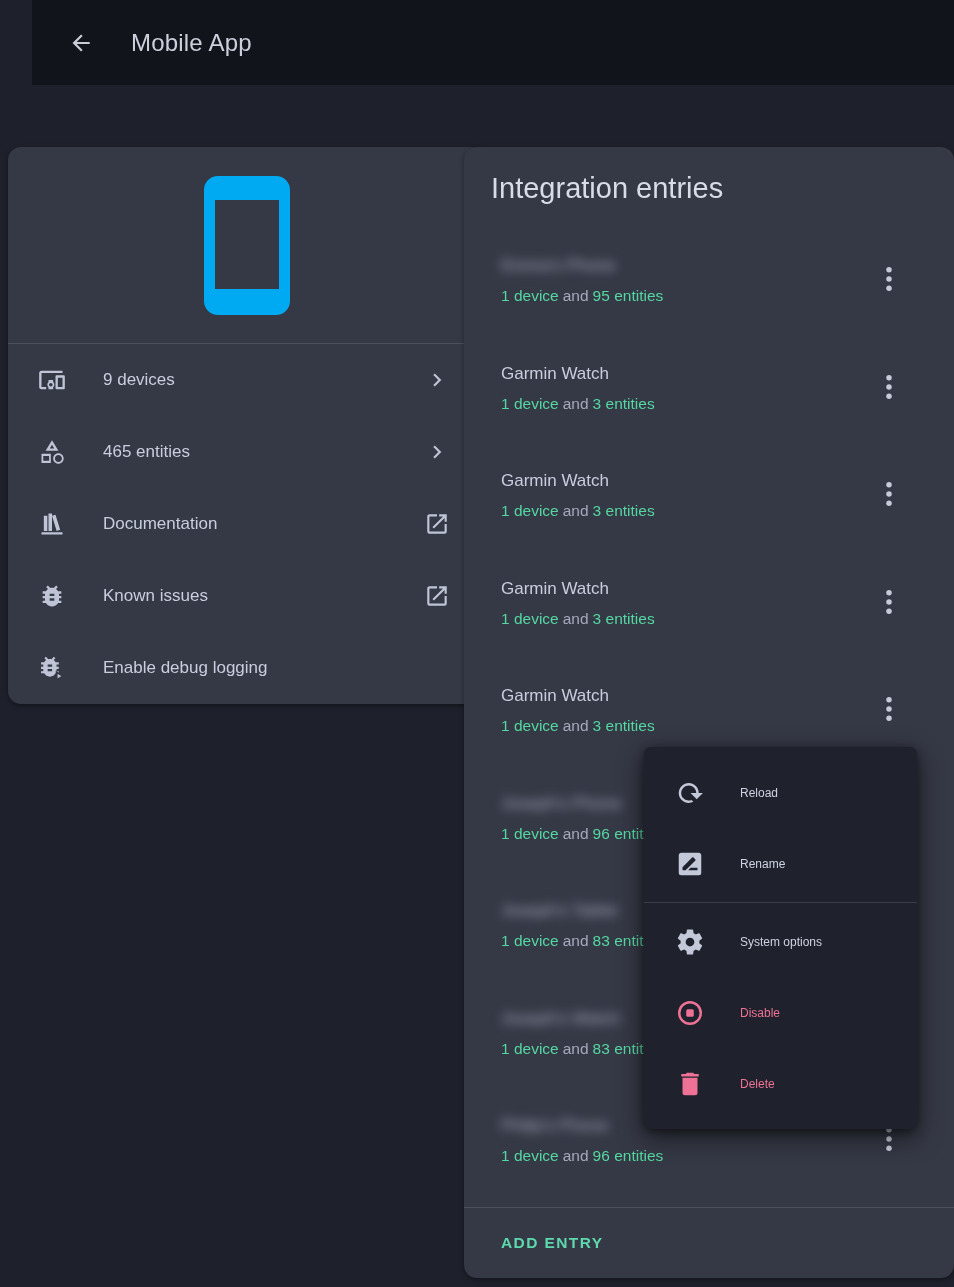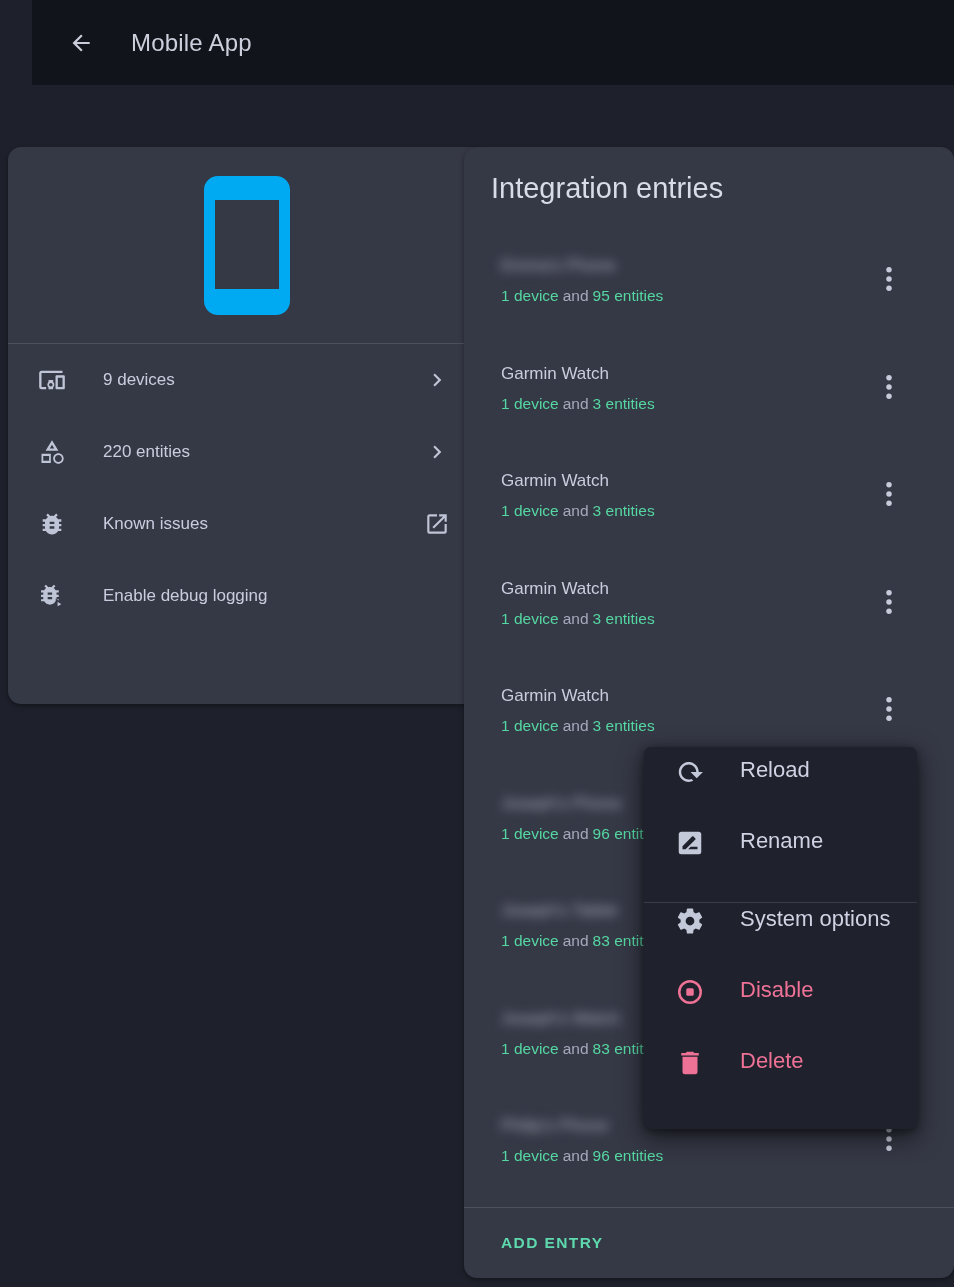--- a/index.html
+++ b/index.html
@@ -78,22 +78,22 @@
     letter-spacing:1.4px; padding:0;
   }
 
   
   .ctx-menu {
     position:absolute; left:644px; top:747px; width:273px;
     background:#1f212c; border-radius:7px; padding:10px 0; z-index:20;
     box-shadow:0 8px 24px rgba(0,0,0,.55), 0 2px 8px rgba(0,0,0,.4);
   }
   .menu-item {
-    height:71px; display:flex; padding-left:31px;
-    color:#ced2e2; font-size:22px; cursor:pointer;
+    height:71px; display:flex; align-items:center; padding-left:31px;
+    color:#ced2e2; font-size:12px; cursor:pointer;
   }
   .menu-item .mi { width:30px; height:30px; margin-right:35px; color:#c4c9da; flex:none; }
   .menu-item.danger, .menu-item.danger .mi { color:#ee7296; }
   .menu-divider { height:1px; background:rgba(255,255,255,.12); margin:3px 0; }
 
   svg { display:block; width:100%; height:100%; }
 </style>
 </head>
 <body>
 
@@ -125,24 +125,37 @@
             <path fill="currentColor" d="M8.59,16.58L13.17,12L8.59,7.41L10,6L16,12L10,18L8.59,16.58Z"></path>
           </svg>
         </span>
       </li>
       <li class="info-row">
         <span class="lead">
           <svg viewBox="0 0 24 24">
             <path fill="currentColor" fill-rule="evenodd" d="M11,13.5V21.5H3V13.5H11M9.5,15.5H4.5V19.5H9.5V15.5M12,2L17.5,11H6.5L12,2M12,5.86L10.08,9H13.92L12,5.86M17.5,13C20,13 22,15 22,17.5C22,20 20,22 17.5,22C15,22 13,20 13,17.5C13,15 15,13 17.5,13M17.5,14.5C15.84,14.5 14.5,15.84 14.5,17.5C14.5,19.16 15.84,20.5 17.5,20.5C19.16,20.5 20.5,19.16 20.5,17.5C20.5,15.84 19.16,14.5 17.5,14.5Z"></path>
           </svg>
         </span>
-        <span class="label">220 entities</span>
+        <span class="label">465 entities</span>
         <span class="trail">
           <svg viewBox="0 0 24 24">
             <path fill="currentColor" d="M8.59,16.58L13.17,12L8.59,7.41L10,6L16,12L10,18L8.59,16.58Z"></path>
+          </svg>
+        </span>
+      </li>
+      <li class="info-row">
+        <span class="lead">
+          <svg viewBox="0 0 24 24">
+            <path fill="currentColor" fill-rule="evenodd" d="M9 3V18H12V3H9M12 5L16 18L19 17L15 4L12 5M5 5V18H8V5H5M3 19V21H21V19H3Z"></path>
+          </svg>
+        </span>
+        <span class="label">Documentation</span>
+        <span class="trail">
+          <svg viewBox="0 0 24 24">
+            <path fill="currentColor" fill-rule="evenodd" d="M14,3V5H17.59L7.76,14.83L9.17,16.24L19,6.41V10H21V3M19,19H5V5H12V3H5C3.89,3 3,3.9 3,5V19A2,2 0 0,0 5,21H19A2,2 0 0,0 21,19V12H19V19Z"></path>
           </svg>
         </span>
       </li>
       <li class="info-row">
         <span class="lead">
           <svg viewBox="0 0 24 24">
             <path fill="currentColor" fill-rule="evenodd" d="M14,12H10V10H14M14,16H10V14H14M20,8H17.19C16.74,7.22 16.12,6.55 15.37,6.04L17,4.41L15.59,3L13.42,5.17C12.96,5.06 12.5,5 12,5C11.5,5 11.04,5.06 10.59,5.17L8.41,3L7,4.41L8.62,6.04C7.88,6.55 7.26,7.22 6.81,8H4V10H6.09C6.04,10.33 6,10.66 6,11V12H4V14H6V15C6,15.34 6.04,15.67 6.09,16H4V18H6.81C7.85,19.79 9.78,21 12,21C14.22,21 16.15,19.79 17.19,18H20V16H17.91C17.96,15.67 18,15.34 18,15V14H20V12H18V11C18,10.66 17.96,10.33 17.91,10H20V8Z"></path>
           </svg>
         </span>
         <span class="label">Known issues</span>

